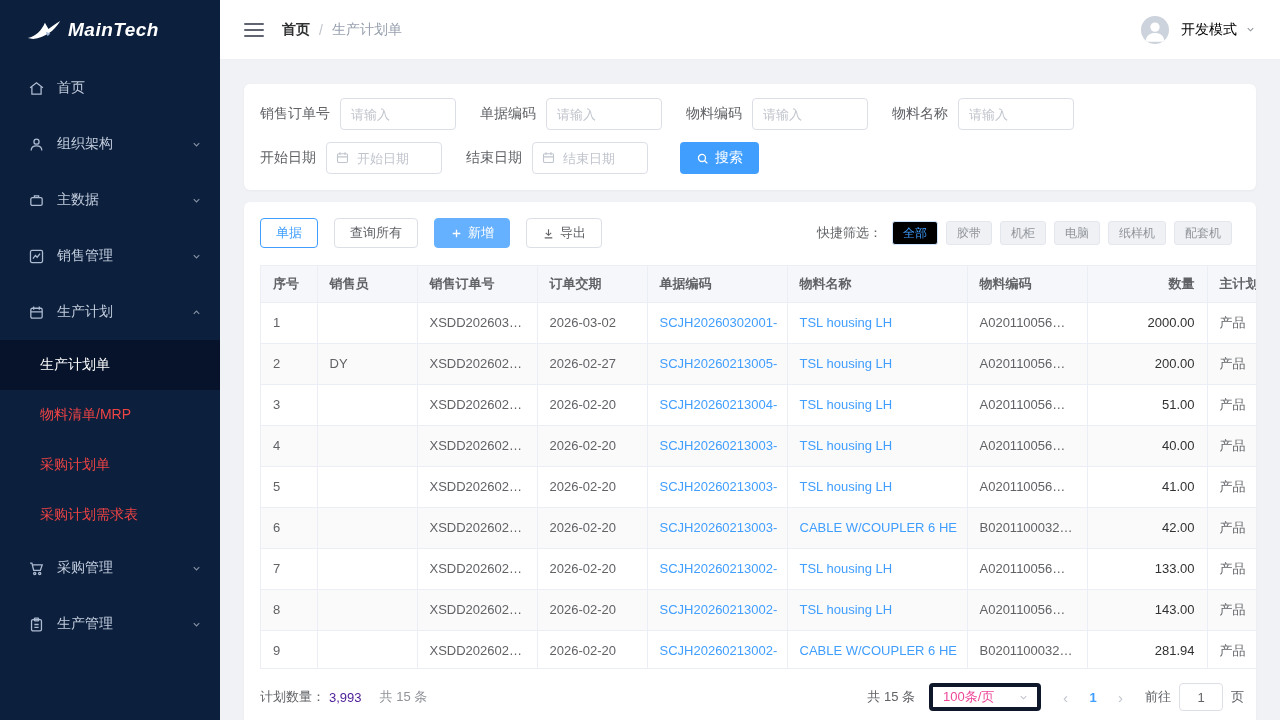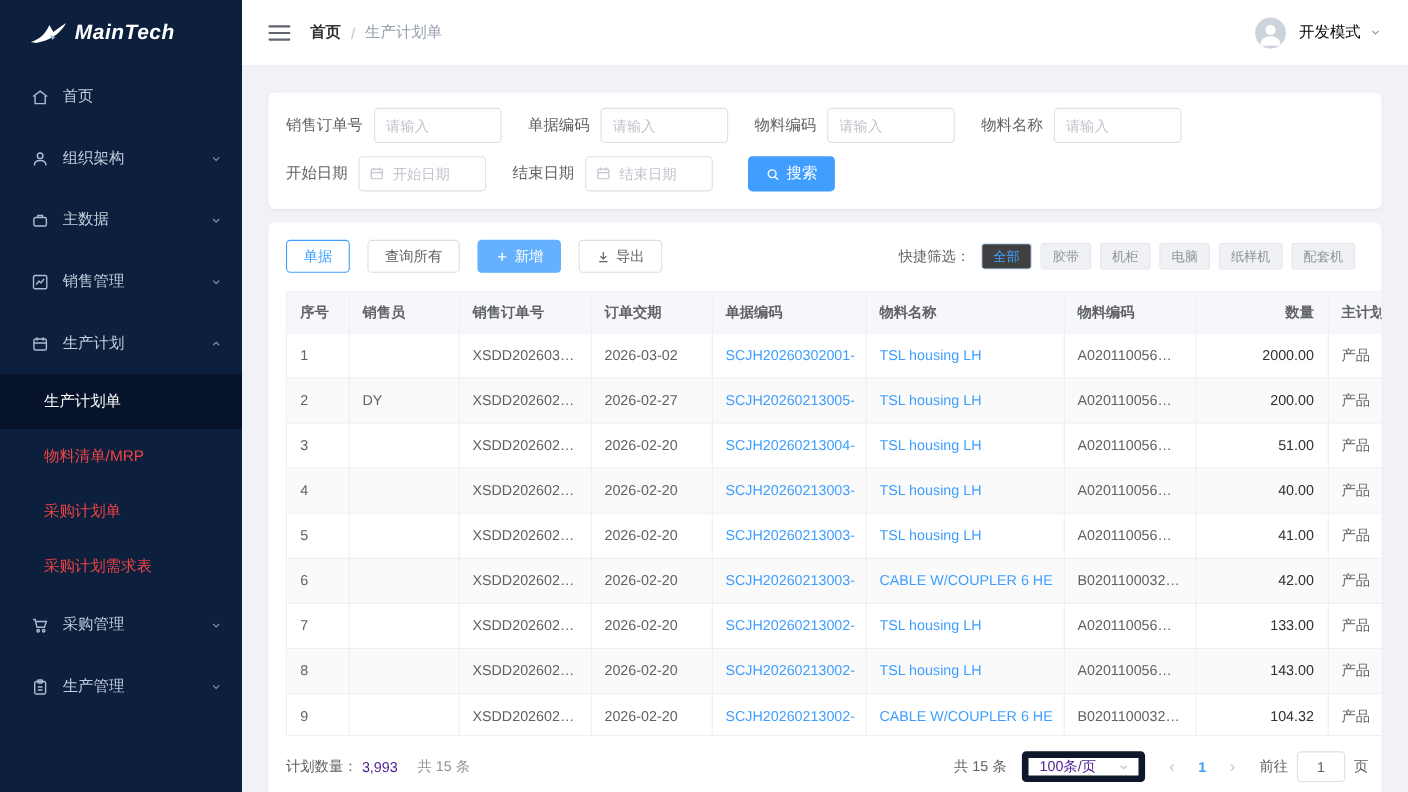--- a/index.html
+++ b/index.html
@@ -56,39 +56,39 @@
   .table-card { padding:16px 0 12px 16px; }
   .toolbar { display:flex; align-items:center; padding-right:24px; margin-bottom:17px; }
   .btn { height:30px; padding:0 15px; border-radius:4px; font-size:13px; display:inline-flex; align-items:center; gap:5px; cursor:pointer; background:#fff; border:1px solid #dcdfe6; color:#606266; font-family:inherit; }
   .btn + .btn { margin-left:16px; }
   .btn-doc { border-color:#409eff; color:#409eff; }
   .btn-add { background:#66b1ff; border-color:#66b1ff; color:#fff; margin-left:20px; }
   .btn svg { width:13px; height:13px; }
   .qf-group { margin-left:auto; display:flex; align-items:center; gap:8px; }
   .qf-label { font-size:13px; color:#606266; margin-right:2px; }
   .chip { height:24px; padding:0 10px; border-radius:3px; font-size:12px; display:inline-flex; align-items:center; background:#eff1f4; color:#909399; border:1px solid #e4e7ed; cursor:pointer; font-family:inherit; }
-  .chip.active { background:#404040; color:#409eff; border-color:#cde4ff; }
+  .chip.active { background:#000000; color:#409eff; border-color:#cde4ff; }
 
   .table-scroll { height:404px; overflow:hidden; border:1px solid #ebeef5; border-right:none; }
   table { table-layout:fixed; border-collapse:collapse; width:1036px; font-size:13px; }
   th { background:#f5f7fa; height:36px; text-align:left; padding:0 12px; color:#606266; font-weight:bold; border-right:1px solid #ebeef5; border-bottom:1px solid #ebeef5; white-space:nowrap; overflow:hidden; }
   td { height:41px; padding:0 12px; color:#606266; border-right:1px solid #ebeef5; border-bottom:1px solid #ebeef5; white-space:nowrap; overflow:hidden; background:#fff; }
   tr.striped td { background:#fafafa; }
   td.link { color:#409eff; cursor:pointer; }
   th.num, td.num { text-align:right; }
   td.num { color:#303133; }
 
   
   .tfooter { display:flex; align-items:center; padding:14px 12px 2px 0; font-size:13px; }
   .plan-label { color:#606266; }
   .plan-qty { color:#4c1d95; margin:4px 4px; }
   .total-sub { color:#909399; margin-left:14px; }
   .tf-right { margin-left:auto; display:flex; align-items:center; gap:14px; }
   .tf-total { color:#606266; }
-  .select { width:112px; height:28px; border:6px solid #0f172a; border-radius:4px; display:flex; align-items:center; justify-content:space-between; padding:0 8px 0 10px; color:#4c1d95; cursor:pointer; background:#fff; }
+  .select { width:112px; height:28px; border:4px solid #0f172a; border-radius:4px; display:flex; align-items:center; justify-content:space-between; padding:0 8px 0 10px; color:#ec4899; cursor:pointer; background:#fff; }
   .select .chev { opacity:1; color:#c0c4cc; }
   .pager { display:flex; align-items:center; gap:4px; }
   .pg-arrow { color:#c0c4cc; font-size:15px; padding:0 8px; cursor:pointer; background:none; border:none; font-family:inherit; }
   .pg-cur { color:#409eff; min-width:26px; text-align:center; font-weight:bold; cursor:pointer; }
   .goto { display:flex; align-items:center; gap:8px; color:#606266; }
   .goto input { width:44px; height:28px; border:1px solid #dcdfe6; border-radius:4px; text-align:center; font-size:13px; color:#606266; outline:none; font-family:inherit; }
 </style>
 </head>
 <body>
 
@@ -439,21 +439,21 @@
                   <td>产品</td>
                 </tr>
                 <tr>
                   <td>9</td>
                   <td></td>
                   <td>XSDD202602…</td>
                   <td>2026-02-20</td>
                   <td class="link">SCJH20260213002-</td>
                   <td class="link">CABLE W/COUPLER 6 HE</td>
                   <td>B0201100032…</td>
-                  <td class="num">104.32</td>
+                  <td class="num">281.94</td>
                   <td>产品</td>
                 </tr>
               </tbody>
           </table>
         </div>
 
         <div class="tfooter">
           <span class="plan-label">计划数量：</span>
           <span class="plan-qty">3,993</span>
           <span class="total-sub">共 15 条</span>

